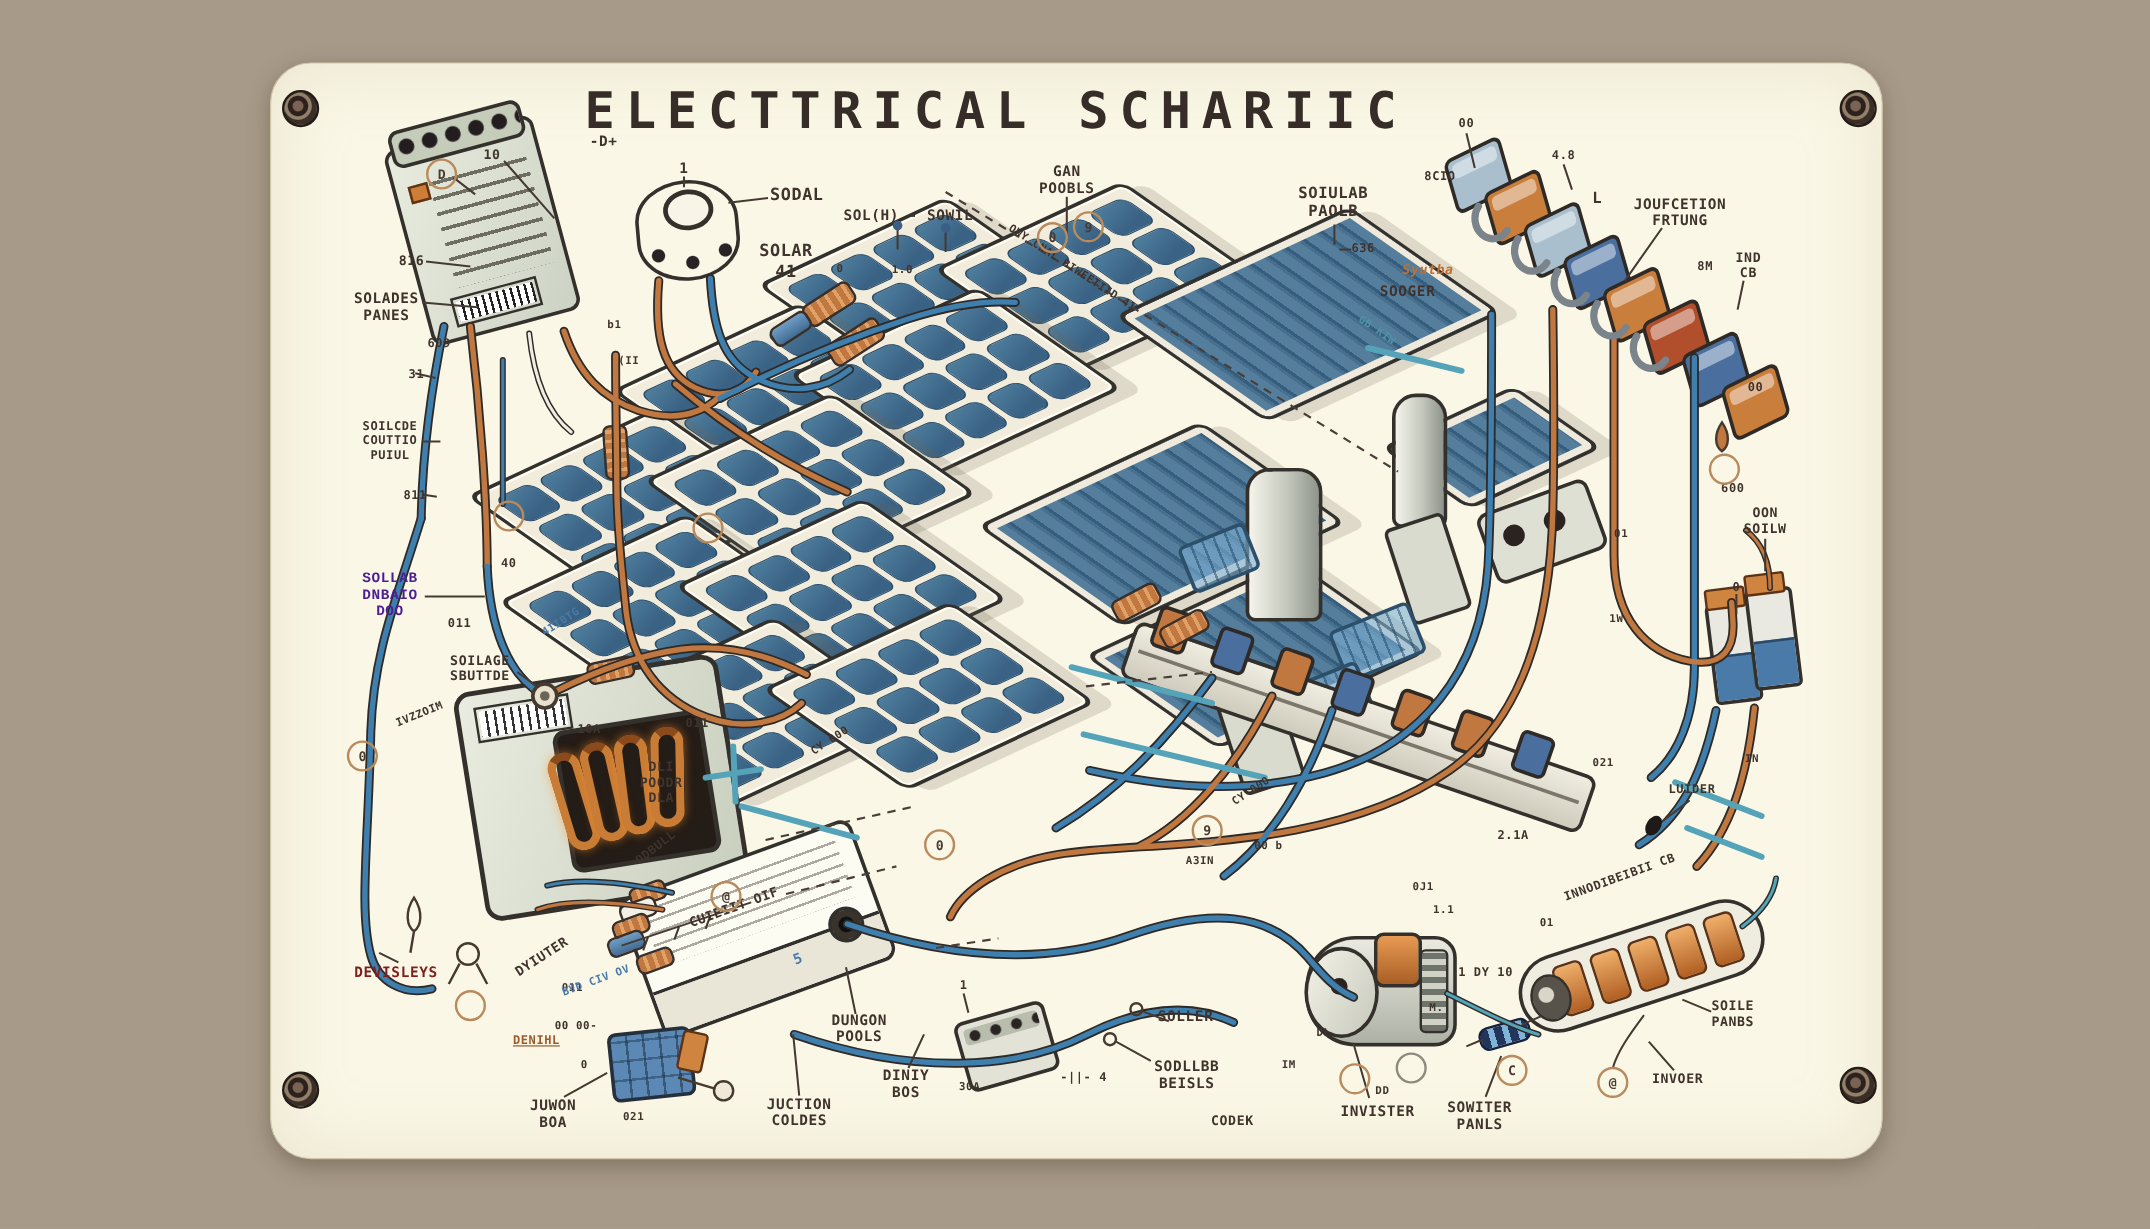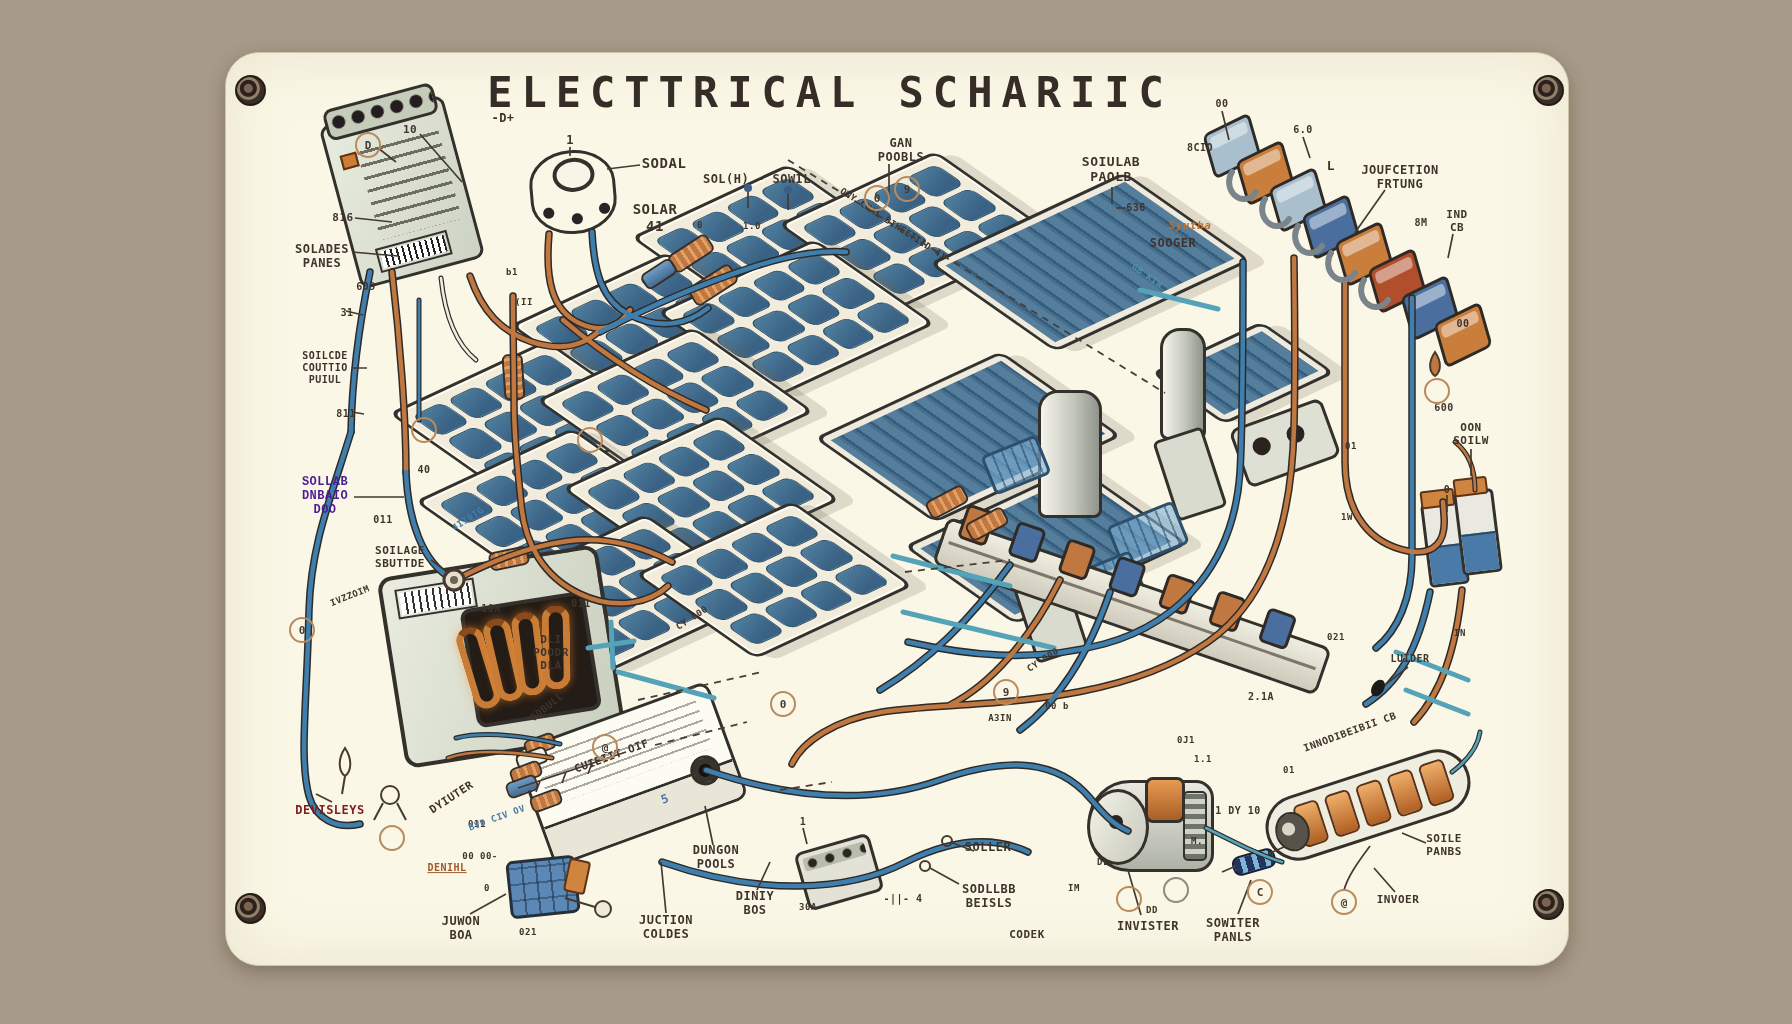--- a/index.html
+++ b/index.html
@@ -376,32 +376,32 @@
       <div class="ann" style="left: 503px; top: 118px; font-size: 12px; transform: translate(-50%, -50%); color: rgb(63, 51, 44);">-D+</div>
       <div class="ann" style="left: 570px; top: 140px; font-size: 12px; transform: translate(-50%, -50%); color: rgb(63, 51, 44);">1</div>
       <div class="ann" style="left: 664px; top: 163px; font-size: 14px; transform: translate(-50%, -50%); color: rgb(63, 51, 44);">SODAL</div>
       <div class="ann" style="left: 655px; top: 218px; font-size: 14px; transform: translate(-50%, -50%); color: rgb(63, 51, 44);">SOLAR
 41</div>
       <div class="ann" style="left: 757px; top: 179px; font-size: 12px; transform: translate(-50%, -50%); color: rgb(63, 51, 44);">SOL(H) - SOWIL</div>
       <div class="ann" style="left: 700px; top: 225px; font-size: 9px; transform: translate(-50%, -50%); color: rgb(63, 51, 44);">0</div>
       <div class="ann" style="left: 752px; top: 226px; font-size: 9px; transform: translate(-50%, -50%); color: rgb(63, 51, 44);">1.0</div>
       <div class="ann" style="left: 512px; top: 272px; font-size: 9px; transform: translate(-50%, -50%); color: rgb(63, 51, 44);">b1</div>
       <div class="ann" style="left: 524px; top: 302px; font-size: 9px; transform: translate(-50%, -50%); color: rgb(63, 51, 44);">(II</div>
-      <div class="ann" style="left: 889px; top: 150px; font-size: 12px; transform: translate(-50%, -50%); color: rgb(63, 51, 44); margin-left: 12px;">GAN
+      <div class="ann" style="left: 889px; top: 150px; font-size: 12px; transform: translate(-50%, -50%); color: rgb(63, 51, 44);">GAN
 POOBLS</div>
       <div class="ann" style="left: 1111px; top: 169px; font-size: 13px; transform: translate(-50%, -50%); color: rgb(63, 51, 44);">SOIULAB
 PAOLB</div>
       <div class="ann" style="left: 1136px; top: 208px; font-size: 10px; transform: translate(-50%, -50%); color: rgb(63, 51, 44);">636</div>
       <div class="ann" style="left: 1166px; top: 226px; font-size: 11px; transform: translate(-50%, -50%); color: rgb(192, 112, 47); font-style: italic; padding-left: 48px;">Syutba</div>
       <div class="ann" style="left: 1173px; top: 243px; font-size: 12px; transform: translate(-50%, -50%); color: rgb(63, 51, 44);">SOOGER</div>
       <div class="ann" style="left: 893px; top: 224px; font-size: 9px; transform: translate(-50%, -50%) rotate(33deg); color: rgb(63, 51, 44);">OWY CNAL BIWEETIID 41</div>
       <div class="ann" style="left: 1147px; top: 276px; font-size: 9px; transform: translate(-50%, -50%) rotate(35deg); color: rgb(79, 147, 168);">GB KIW</div>
       <div class="ann" style="left: 1222px; top: 104px; font-size: 10px; transform: translate(-50%, -50%); color: rgb(63, 51, 44);">00</div>
       <div class="ann" style="left: 1200px; top: 148px; font-size: 10px; transform: translate(-50%, -50%); color: rgb(63, 51, 44);">8CIO</div>
-      <div class="ann" style="left: 1303px; top: 130px; font-size: 10px; transform: translate(-50%, -50%); color: rgb(63, 51, 44);">6.0</div>
+      <div class="ann" style="left: 1303px; top: 130px; font-size: 10px; transform: translate(-50%, -50%); color: rgb(63, 51, 44);">4.8</div>
       <div class="ann" style="left: 1331px; top: 166px; font-size: 13px; transform: translate(-50%, -50%); color: rgb(63, 51, 44);">L</div>
       <div class="ann" style="left: 1400px; top: 177px; font-size: 12px; transform: translate(-50%, -50%); color: rgb(63, 51, 44);">JOUFCETION
 FRTUNG</div>
       <div class="ann" style="left: 1421px; top: 223px; font-size: 10px; transform: translate(-50%, -50%); color: rgb(63, 51, 44);">8M</div>
       <div class="ann" style="left: 1457px; top: 222px; font-size: 11px; transform: translate(-50%, -50%); color: rgb(63, 51, 44);">IND
 CB</div>
       <div class="ann" style="left: 1463px; top: 324px; font-size: 10px; transform: translate(-50%, -50%); color: rgb(63, 51, 44);">00</div>
       <div class="ann" style="left: 1444px; top: 408px; font-size: 10px; transform: translate(-50%, -50%); color: rgb(63, 51, 44);">600</div>
       <div class="ann" style="left: 1471px; top: 435px; font-size: 11px; transform: translate(-50%, -50%); color: rgb(63, 51, 44);">OON
 SOILW</div>

